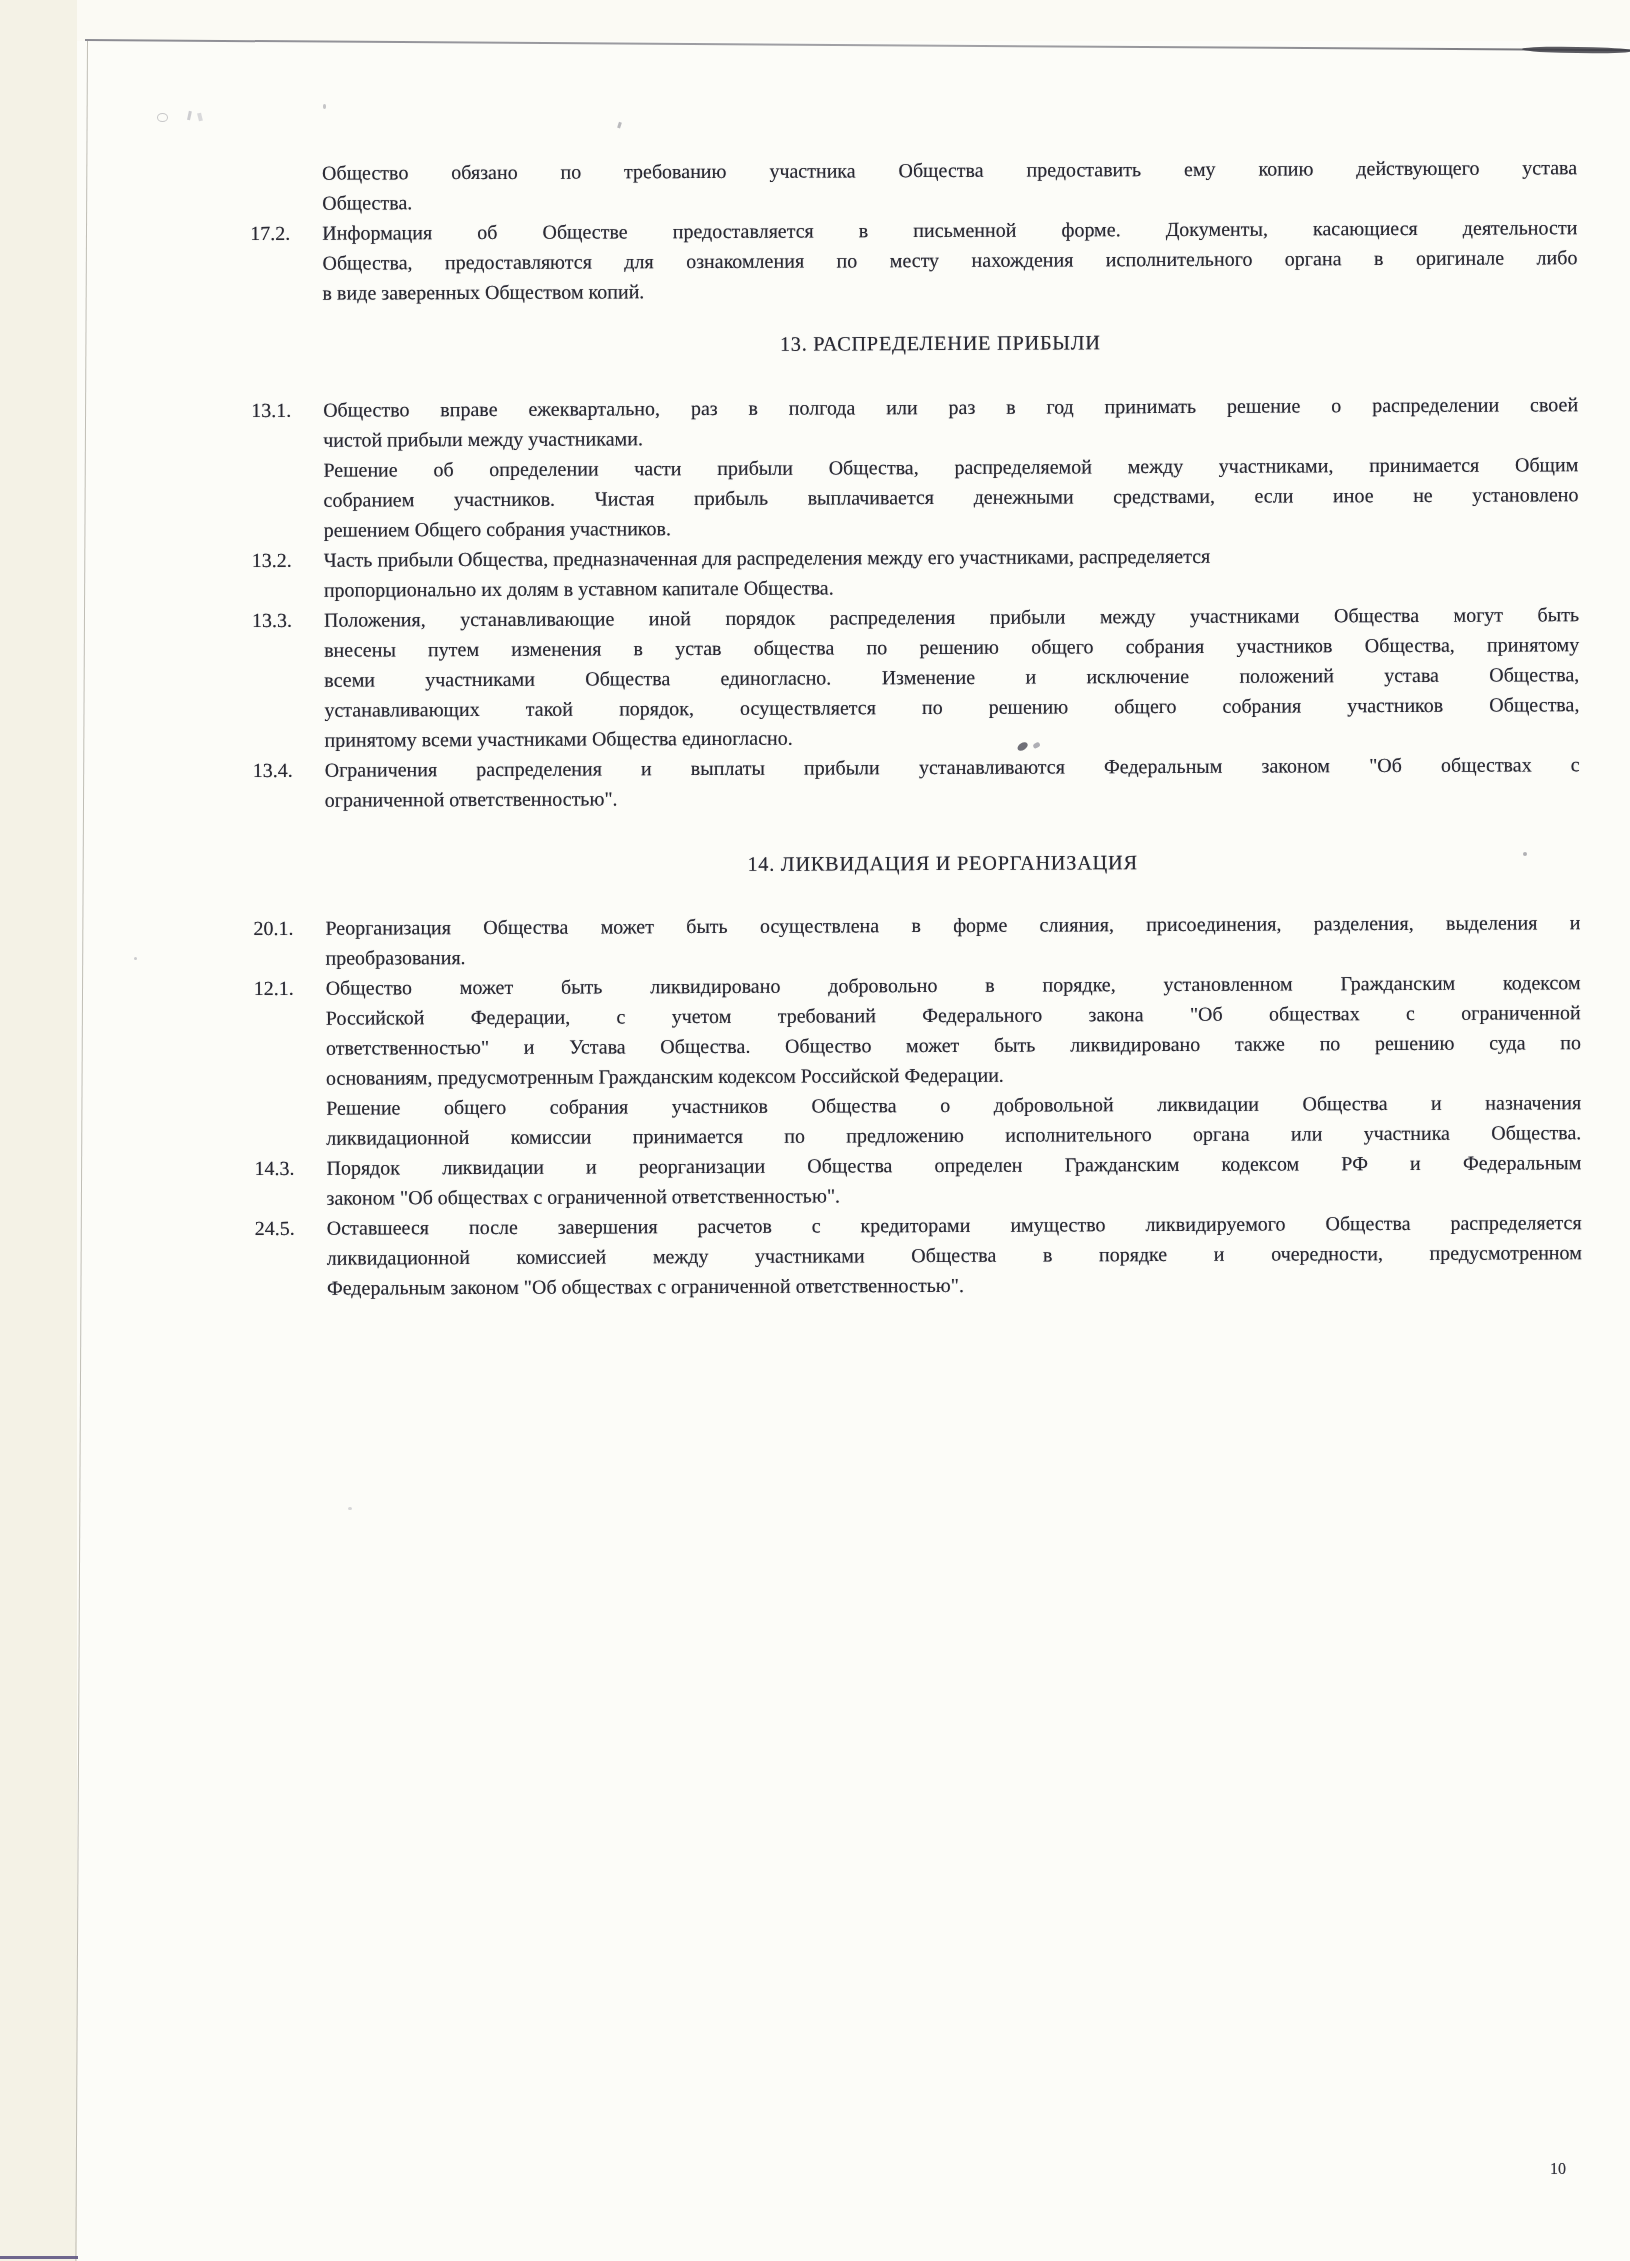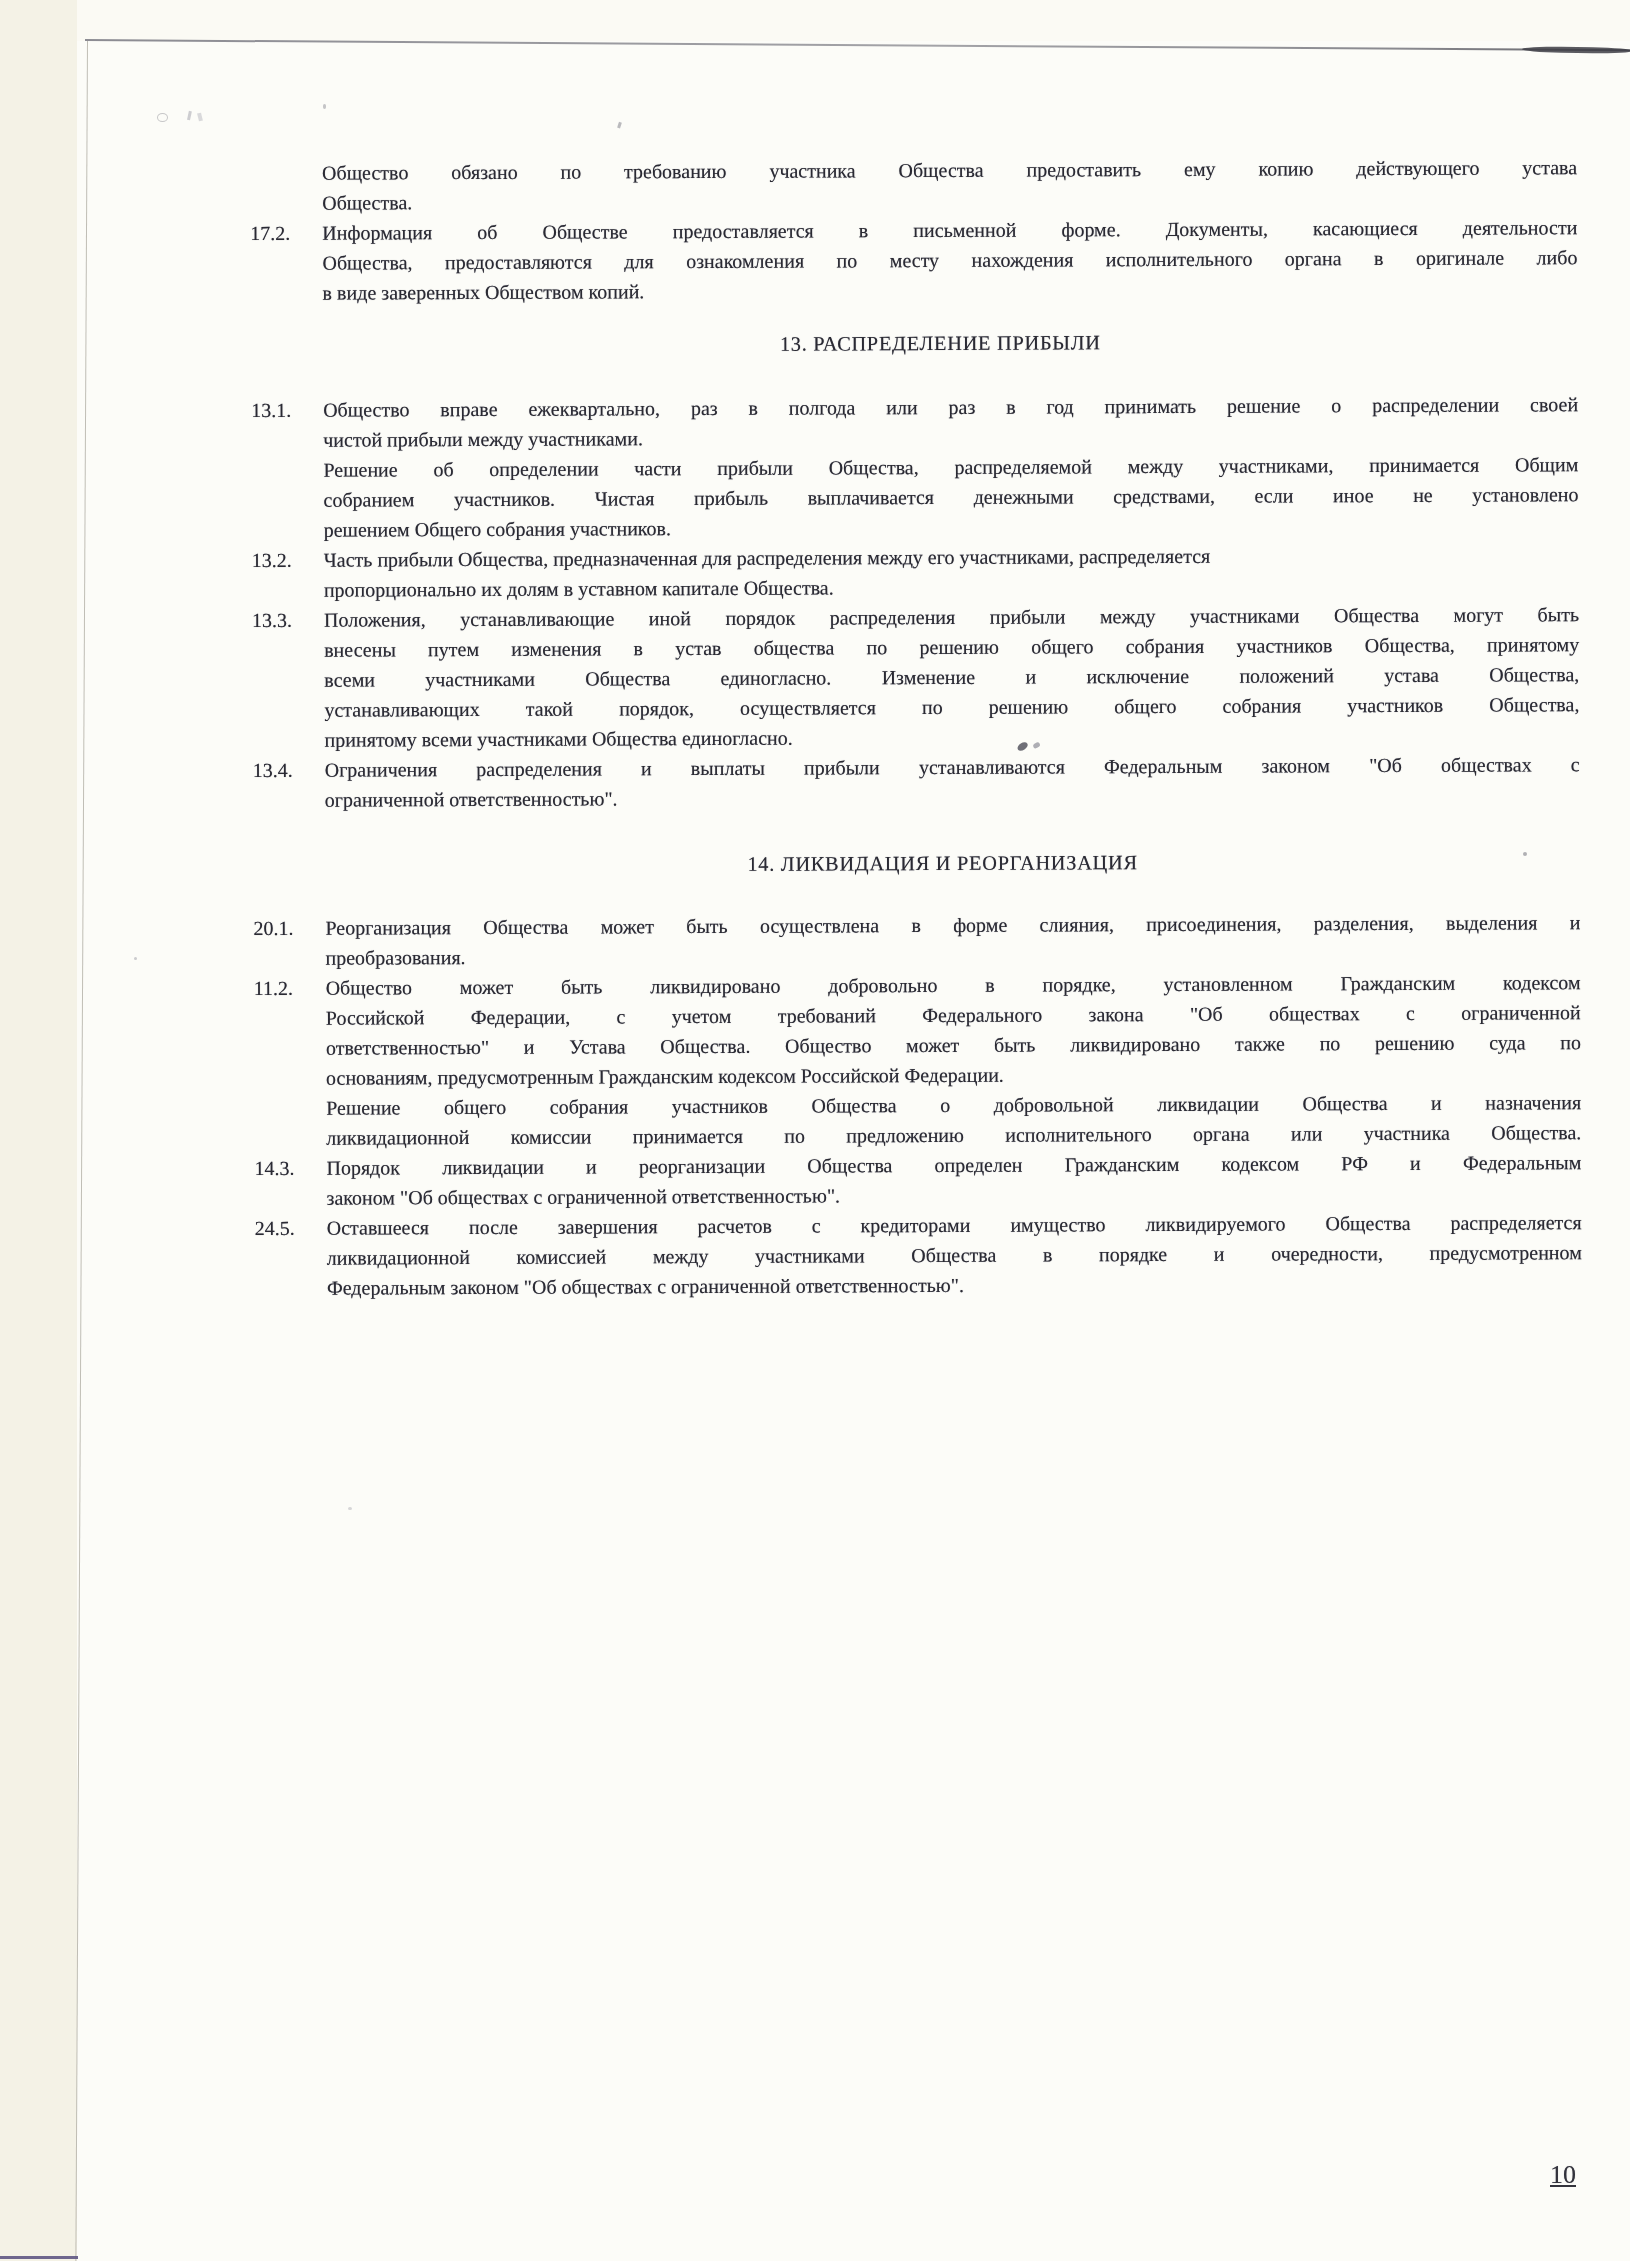--- a/index.html
+++ b/index.html
@@ -54,23 +54,22 @@
   .line.j{text-align:justify;text-align-last:justify;text-justify:inter-word;}
   .sec-heading{
     font-size:20.4px;font-weight:normal;letter-spacing:0.7px;
     text-align:center;line-height:30px;margin:0;
     transform:translateX(26px);
   }
   .sec-heading.h13{margin-top:23px;margin-bottom:34px;}
   .sec-heading.h14{margin-top:36px;margin-bottom:32px;}
   .page-number{
     position:absolute;left:1550px;top:2160px;
-    font-size:26px;color:#33333c;
+    font-size:16px;color:#33333c;
     text-shadow:0 0 0.7px rgba(40,40,62,.5);
-    text-decoration:underline;
   }
   
   .speck{position:absolute;}
   .sp1{left:157px;top:113px;width:9.2px;height:7.2px;border:1.3px solid #9a9aa0;border-radius:50%;opacity:.55;}
   .sp2{left:188px;top:111px;width:2.6px;height:8.5px;background:#a6a6ae;transform:rotate(12deg);opacity:.55;}
   .sp3{left:198px;top:113px;width:4px;height:8px;background:#b0b0b8;transform:rotate(-14deg);opacity:.45;}
   .sp4{left:323px;top:104px;width:3.3px;height:4.6px;background:#97979f;border-radius:50%;opacity:.55;}
   .sp5{left:618px;top:122px;width:2.6px;height:6px;background:#8e8e96;transform:rotate(18deg);opacity:.6;}
   .sp6{left:1017px;top:743px;width:11.2px;height:6.6px;background:#565660;border-radius:50%;transform:rotate(-32deg);opacity:.85;}
   .sp7{left:1033px;top:743px;width:6.6px;height:4.6px;background:#8d8d97;border-radius:50%;transform:rotate(-32deg);opacity:.7;}
@@ -138,21 +137,21 @@
 
     <h2 class="sec-heading h14">14. ЛИКВИДАЦИЯ И РЕОРГАНИЗАЦИЯ</h2>
 
     <div>
         <div class="para">
           <span class="plabel">20.1.</span>
           <div class="line j">Реорганизация Общества может быть осуществлена в форме слияния, присоединения, разделения, выделения и</div>
           <div class="line">преобразования.</div>
         </div>
         <div class="para">
-          <span class="plabel">11.2.</span>
+          <span class="plabel">12.1.</span>
           <div class="line j">Общество  может  быть  ликвидировано  добровольно   в  порядке,  установленном   Гражданским   кодексом</div>
           <div class="line j">Российской  Федерации,  с  учетом  требований  Федерального  закона  "Об  обществах  с  ограниченной</div>
           <div class="line j">ответственностью"  и  Устава  Общества.  Общество  может  быть  ликвидировано  также  по  решению  суда  по</div>
           <div class="line">основаниям, предусмотренным Гражданским кодексом Российской Федерации.</div>
           <div class="line j">Решение  общего  собрания  участников  Общества  о  добровольной  ликвидации  Общества  и  назначения</div>
           <div class="line j">ликвидационной комиссии принимается по предложению исполнительного органа или участника Общества.</div>
         </div>
         <div class="para">
           <span class="plabel">14.3.</span>
           <div class="line j">Порядок  ликвидации  и  реорганизации  Общества  определен  Гражданским  кодексом  РФ и   Федеральным</div>

